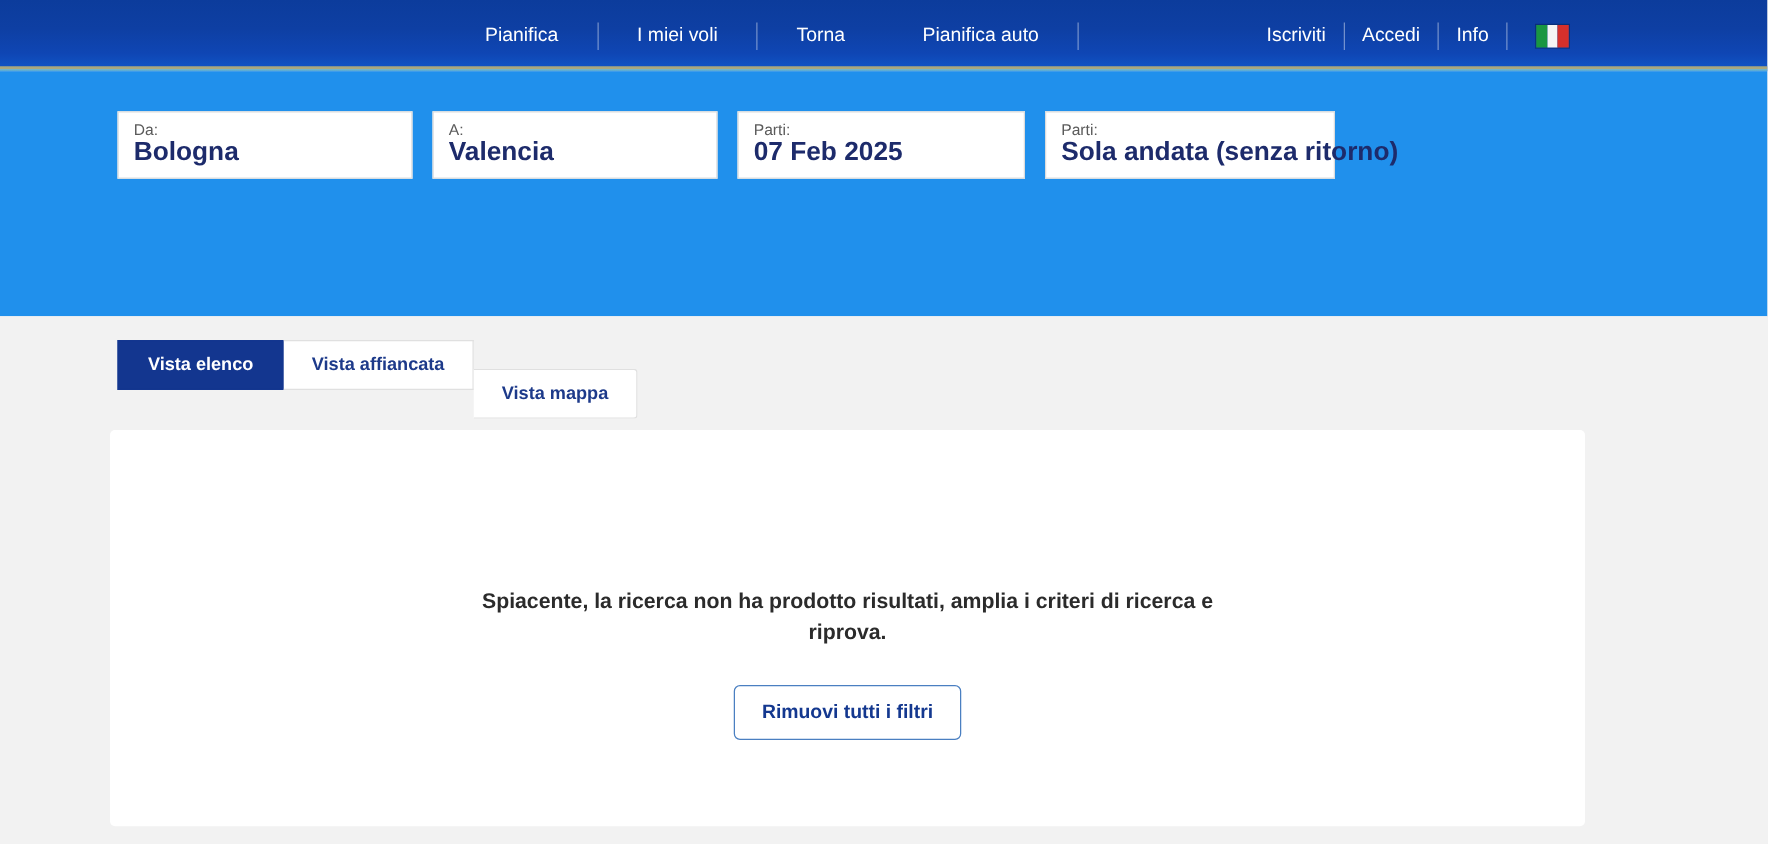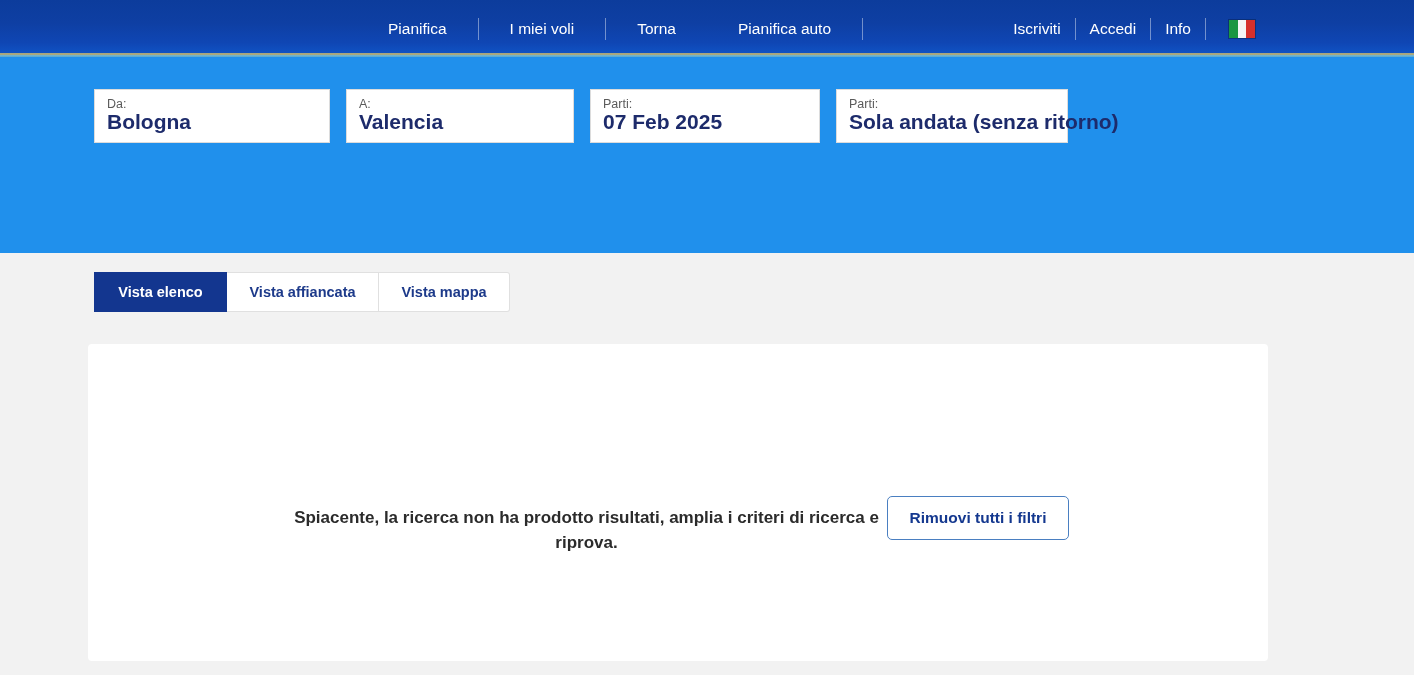--- a/index.html
+++ b/index.html
@@ -142,32 +142,32 @@
     white-space: nowrap;
   }
   .tab.active {
     background: #13368f;
     color: #ffffff;
     border-color: #13368f;
     border-left: 1px solid #13368f;
   }
   .tab-0 { width: 133px; }
   .tab-1 { width: 152px; }
-  .tab-2 { width: 131px; border-top-right-radius: 3px; border-bottom-right-radius: 3px; }
+  .tab-2 { width: 131px; border-top-right-radius: 3px; border-bottom-right-radius: 3px; margin-top: 23px; }
 
   .card {
     position: absolute;
     left: 88px;
     top: 91px;
     width: 1180px;
     height: 317px;
     background: #ffffff;
     border-radius: 4px;
     display: flex;
-    flex-direction: row;
+    flex-direction: column;
     align-items: center;
     justify-content: center;
   }
   .empty-msg {
     width: 600px;
     text-align: center;
     font-size: 17px;
     font-weight: bold;
     color: #2b2b2b;
     line-height: 25px;

